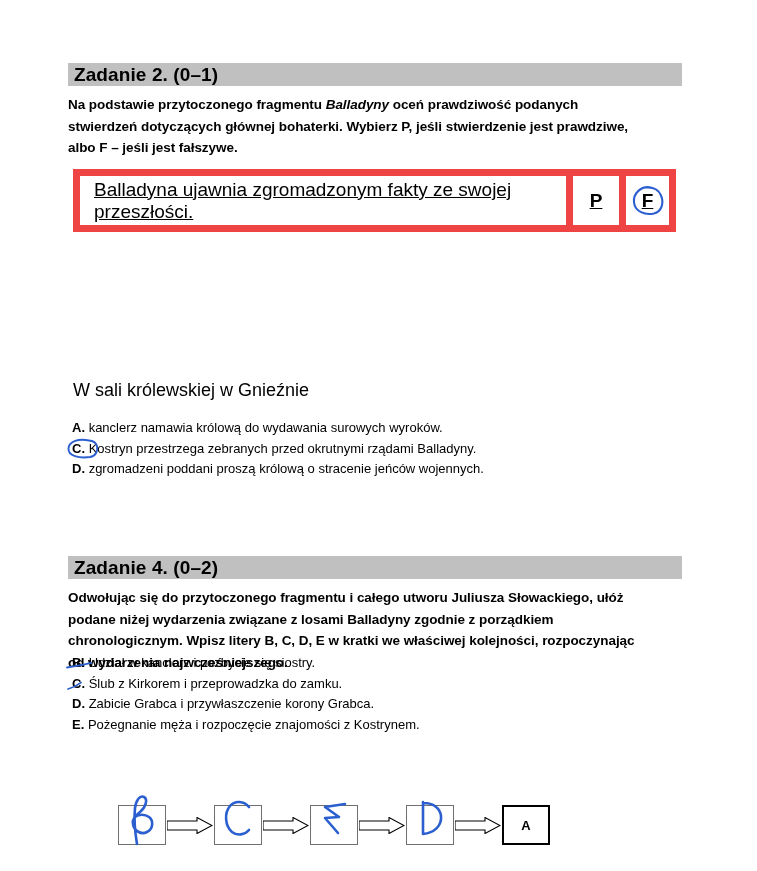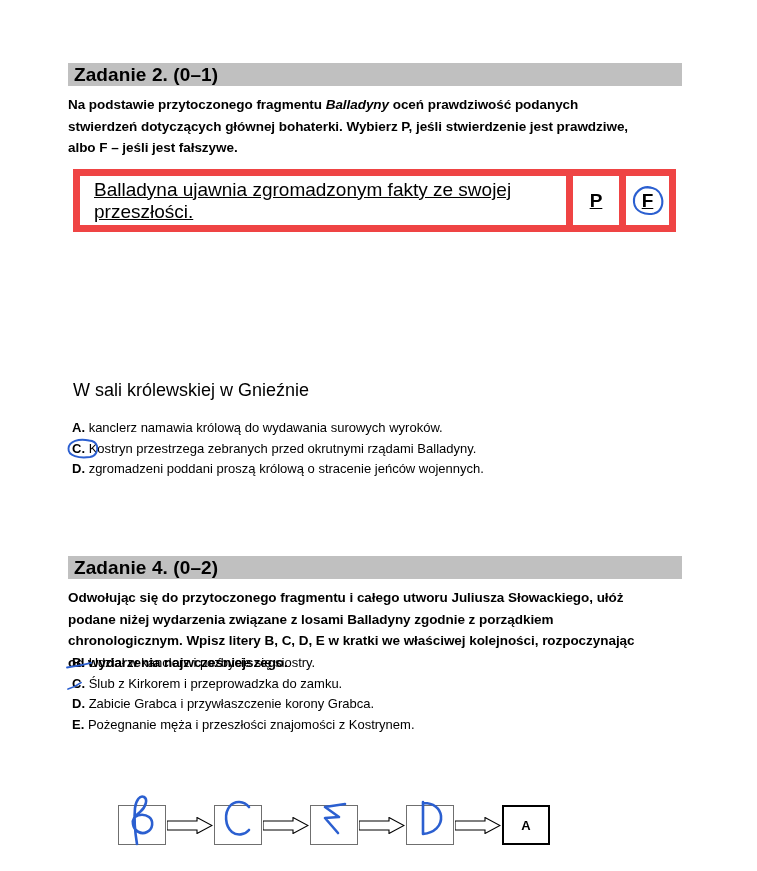--- a/index.html
+++ b/index.html
@@ -244,21 +244,21 @@
       </span>
       <span class="option-letter">C.</span>
       <span class="option-text">Ślub z Kirkorem i przeprowadzka do zamku.</span>
     </div>
     <div class="option-row">
       <span class="option-letter">D.</span>
       <span class="option-text">Zabicie Grabca i przywłaszczenie korony Grabca.</span>
     </div>
     <div class="option-row">
       <span class="option-letter">E.</span>
-      <span class="option-text">Pożegnanie męża i przeszłości znajomości z Kostrynem.</span>
+      <span class="option-text">Pożegnanie męża i rozpoczęcie znajomości z Kostrynem.</span>
     </div>
   </div>
 
   <div class="sequence">
 
     <div class="seq-box" style="left:0px;">
       <span class="seq-ink">
         <svg width="60" height="62" viewBox="0 0 60 62">
           <path d="M24 54 C22 42 21 28 22 18 C23 10 27 5 31 7 C35 9 33 17 27 22 C22 26 19 29 20 34 C21 41 28 45 34 42 C40 39 41 31 36 27 C32 24 26 24 22 27" fill="none" stroke="#2b5fd0" stroke-width="2.6" stroke-linecap="round" stroke-linejoin="round"></path>
         </svg>

